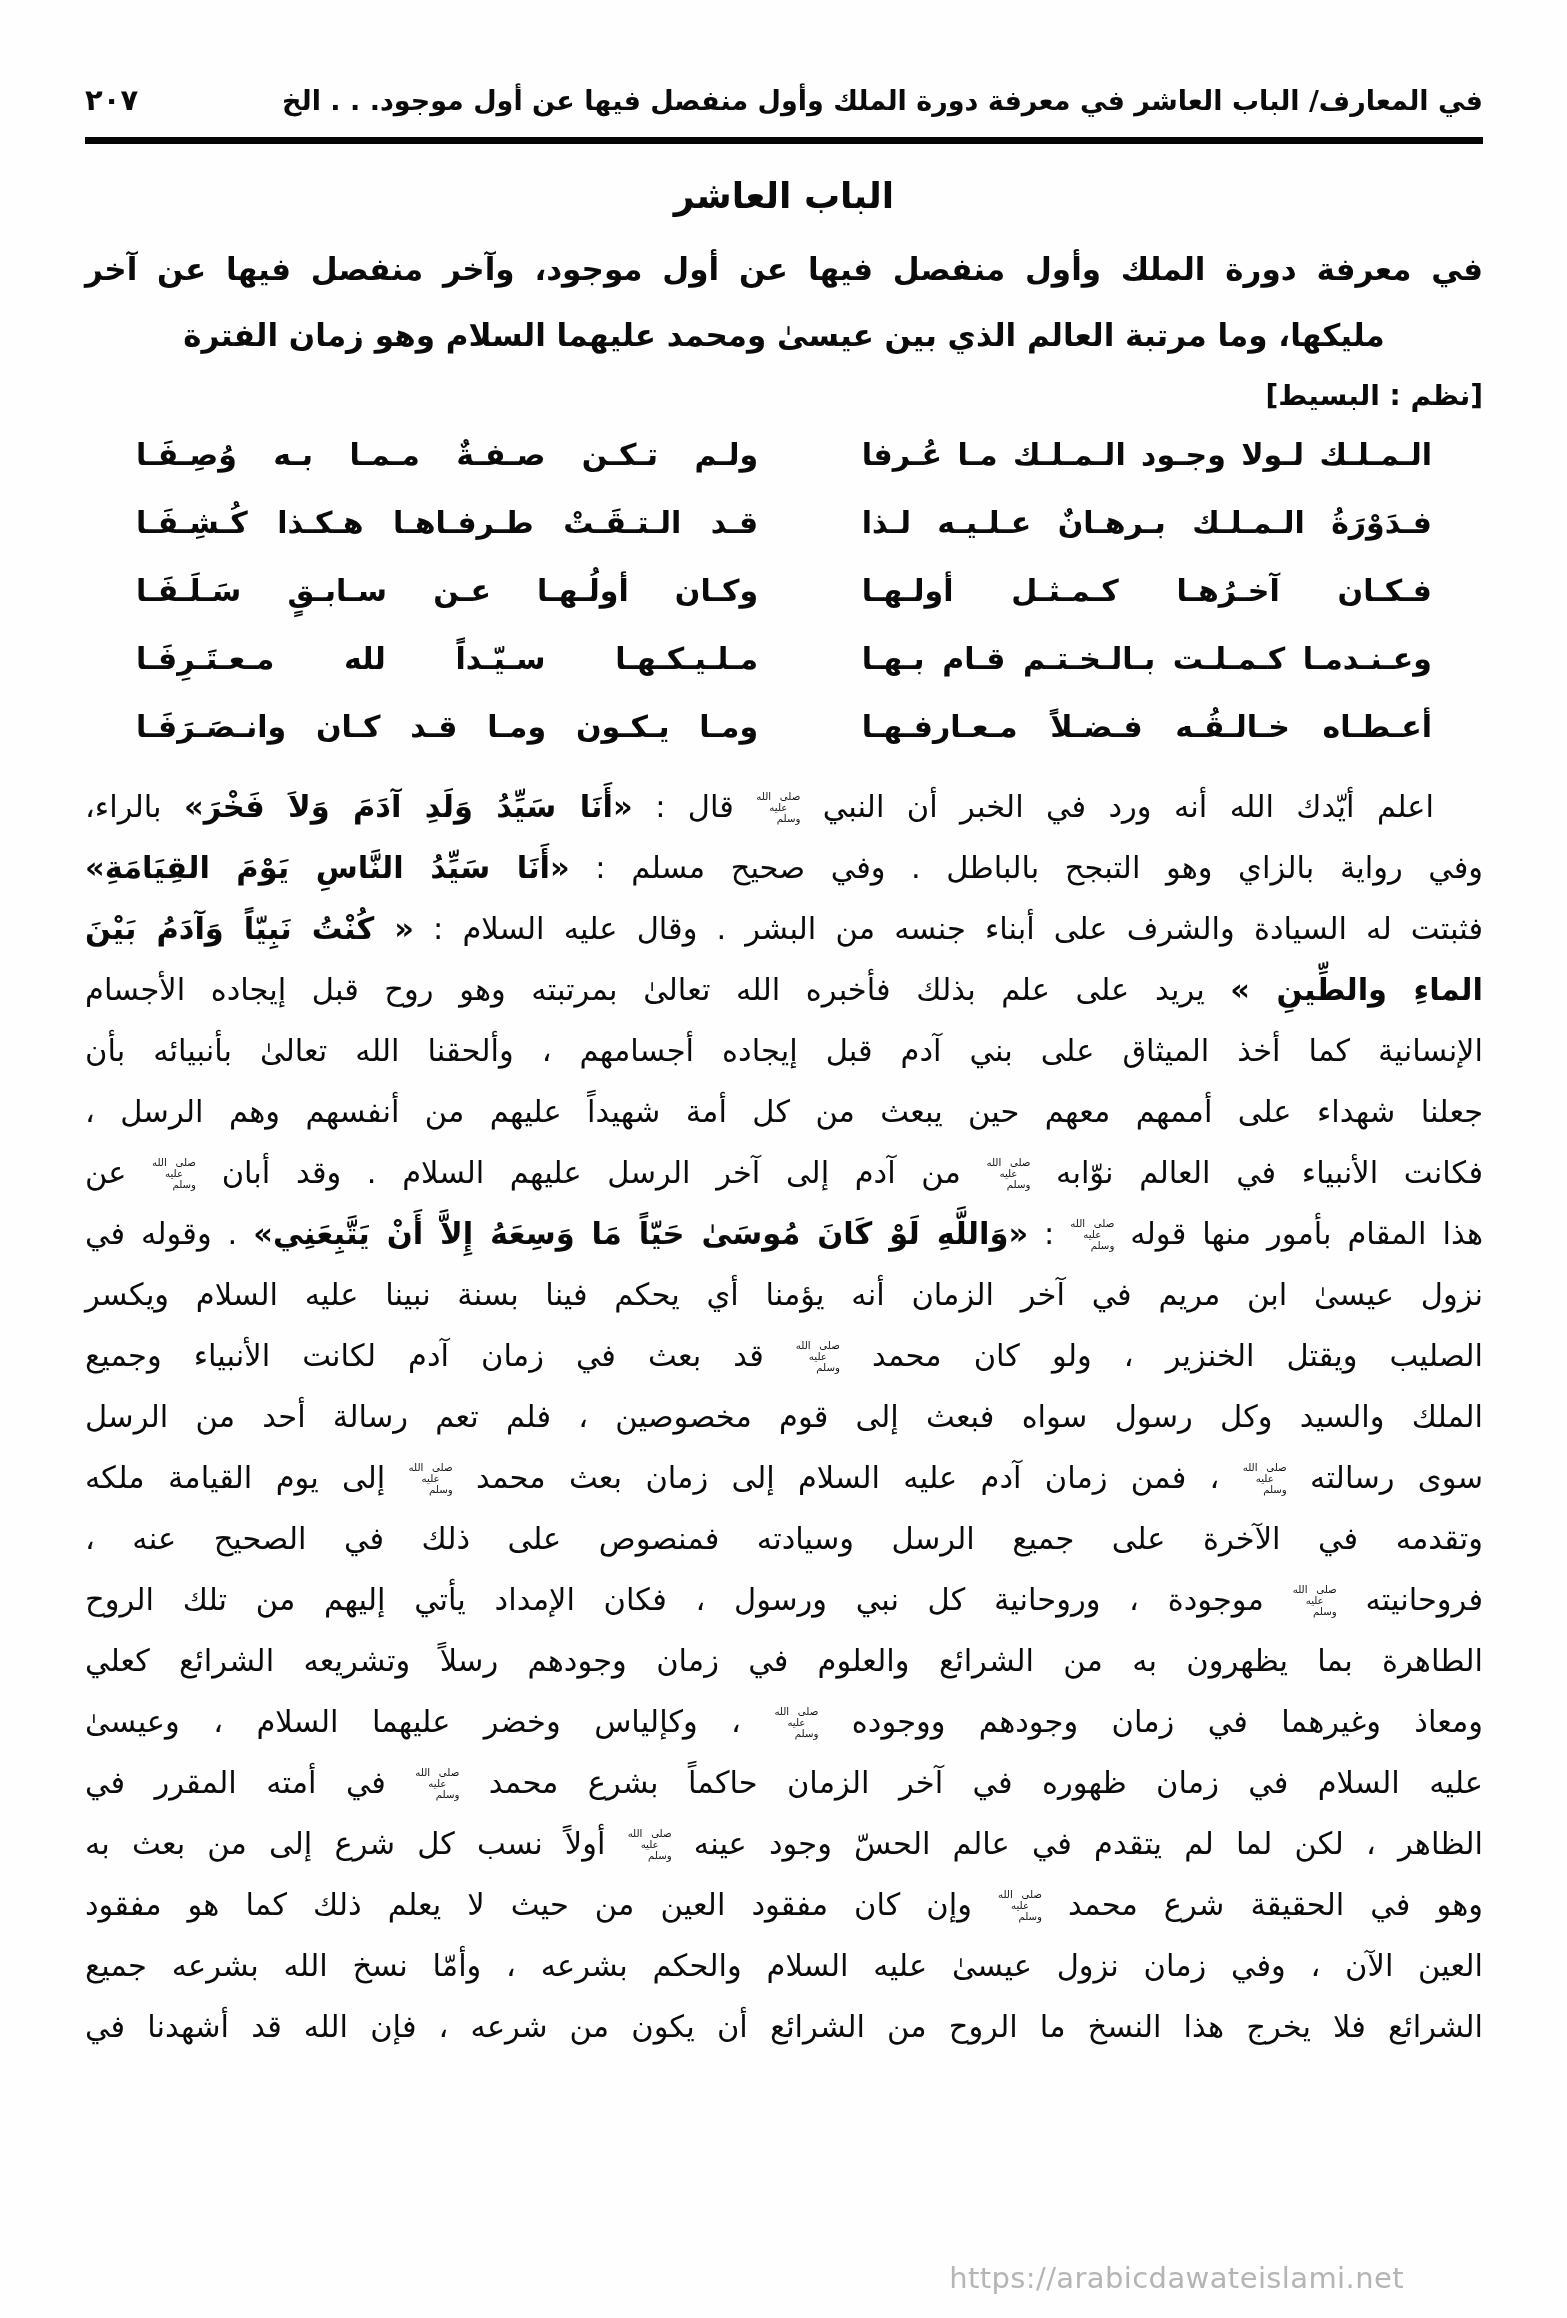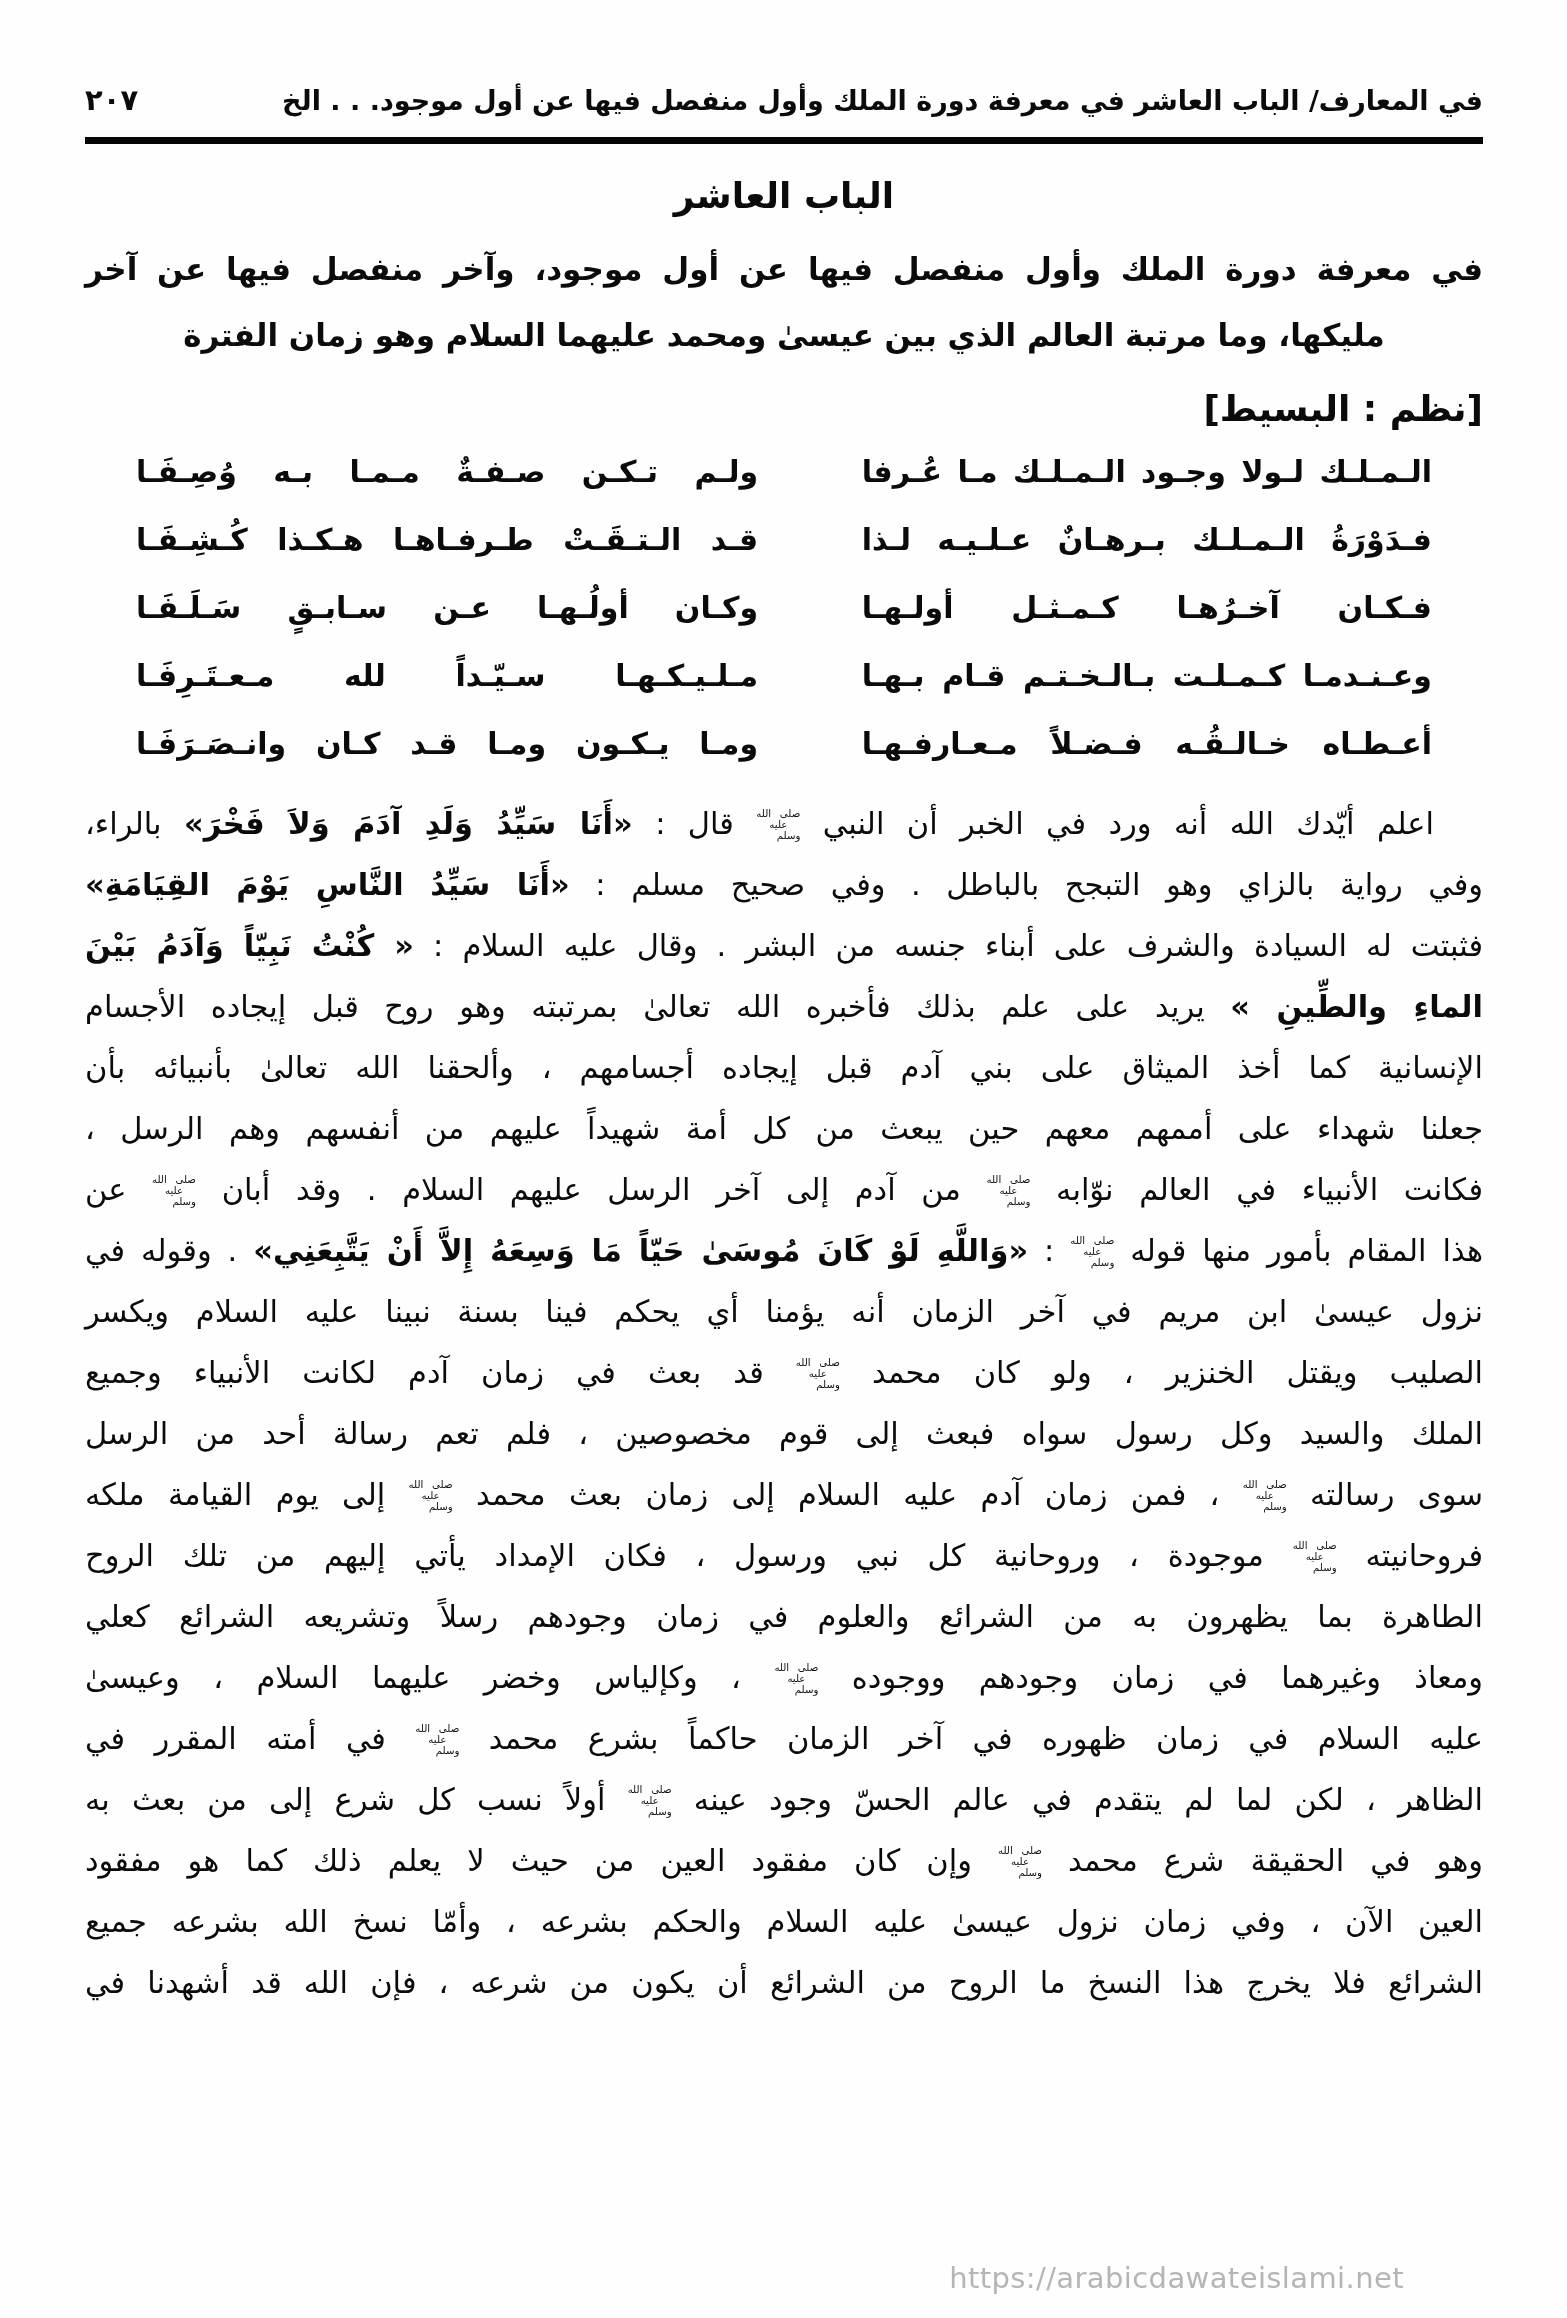--- a/index.html
+++ b/index.html
@@ -24,21 +24,21 @@
   .header-rule{height:6.8px;background:#050505;margin-top:20.3px;}
   
   .chapter-title{
     text-align:center;font-size:36px;font-weight:bold;margin-top:30.5px;
   }
   
   .intro{font-size:31px;font-weight:bold;line-height:66px;margin-top:20.3px;}
   .intro .iline{text-align:justify;text-align-last:justify;}
   .intro .iline.center{text-align:center;text-align-last:center;}
   
-  .meter{font-size:36px;font-weight:600;margin-top:20px;}
+  .meter{font-size:28px;font-weight:600;margin-top:11px;}
   
   .poem{margin-top:8.5px;font-size:30px;font-weight:600;padding:0 51px 0 51px;}
   .verse{display:flex;justify-content:space-between;height:68px;align-items:center;}
   .hemi{text-align:justify;text-align-last:justify;}
   .hemi.first{width:44%;}
   .hemi.second{width:48%;}
   
   .bodytext{margin-top:15.3px;font-size:30.5px;line-height:61px;}
   .bodytext .bline{text-align:justify;text-align-last:justify;}
   .bodytext .bline.indent{padding-right:49px;}
@@ -103,20 +103,21 @@
     <div class="bline">فثبتت له السيادة والشرف على أبناء جنسه من البشر . وقال عليه السلام : <b>« كُنْتُ نَبِيّاً وَآدَمُ بَيْنَ</b></div>
     <div class="bline"><b>الماءِ والطِّينِ »</b> يريد على علم بذلك فأخبره الله تعالىٰ بمرتبته وهو روح قبل إيجاده الأجسام</div>
     <div class="bline">الإنسانية كما أخذ الميثاق على بني آدم قبل إيجاده أجسامهم ، وألحقنا الله تعالىٰ بأنبيائه بأن</div>
     <div class="bline">جعلنا شهداء على أممهم معهم حين يبعث من كل أمة شهيداً عليهم من أنفسهم وهم الرسل ،</div>
     <div class="bline">فكانت الأنبياء في العالم نوّابه <span class="saw">صلى الله<br>عليه وسلم</span> من آدم إلى آخر الرسل عليهم السلام . وقد أبان <span class="saw">صلى الله<br>عليه وسلم</span> عن</div>
     <div class="bline">هذا المقام بأمور منها قوله <span class="saw">صلى الله<br>عليه وسلم</span> : <b>«وَاللَّهِ لَوْ كَانَ مُوسَىٰ حَيّاً مَا وَسِعَهُ إِلاَّ أَنْ يَتَّبِعَنِي»</b> . وقوله في</div>
     <div class="bline">نزول عيسىٰ ابن مريم في آخر الزمان أنه يؤمنا أي يحكم فينا بسنة نبينا عليه السلام ويكسر</div>
     <div class="bline">الصليب ويقتل الخنزير ، ولو كان محمد <span class="saw">صلى الله<br>عليه وسلم</span> قد بعث في زمان آدم لكانت الأنبياء وجميع</div>
     <div class="bline">الملك والسيد وكل رسول سواه فبعث إلى قوم مخصوصين ، فلم تعم رسالة أحد من الرسل</div>
     <div class="bline">سوى رسالته <span class="saw">صلى الله<br>عليه وسلم</span> ، فمن زمان آدم عليه السلام إلى زمان بعث محمد <span class="saw">صلى الله<br>عليه وسلم</span> إلى يوم القيامة ملكه</div>
+    <div class="bline">وتقدمه في الآخرة على جميع الرسل وسيادته فمنصوص على ذلك في الصحيح عنه ،</div>
     <div class="bline">فروحانيته <span class="saw">صلى الله<br>عليه وسلم</span> موجودة ، وروحانية كل نبي ورسول ، فكان الإمداد يأتي إليهم من تلك الروح</div>
     <div class="bline">الطاهرة بما يظهرون به من الشرائع والعلوم في زمان وجودهم رسلاً وتشريعه الشرائع كعلي</div>
     <div class="bline">ومعاذ وغيرهما في زمان وجودهم ووجوده <span class="saw">صلى الله<br>عليه وسلم</span> ، وكإلياس وخضر عليهما السلام ، وعيسىٰ</div>
     <div class="bline">عليه السلام في زمان ظهوره في آخر الزمان حاكماً بشرع محمد <span class="saw">صلى الله<br>عليه وسلم</span> في أمته المقرر في</div>
     <div class="bline">الظاهر ، لكن لما لم يتقدم في عالم الحسّ وجود عينه <span class="saw">صلى الله<br>عليه وسلم</span> أولاً نسب كل شرع إلى من بعث به</div>
     <div class="bline">وهو في الحقيقة شرع محمد <span class="saw">صلى الله<br>عليه وسلم</span> وإن كان مفقود العين من حيث لا يعلم ذلك كما هو مفقود</div>
     <div class="bline">العين الآن ، وفي زمان نزول عيسىٰ عليه السلام والحكم بشرعه ، وأمّا نسخ الله بشرعه جميع</div>
     <div class="bline">الشرائع فلا يخرج هذا النسخ ما الروح من الشرائع أن يكون من شرعه ، فإن الله قد أشهدنا في</div>
   </div>
 

